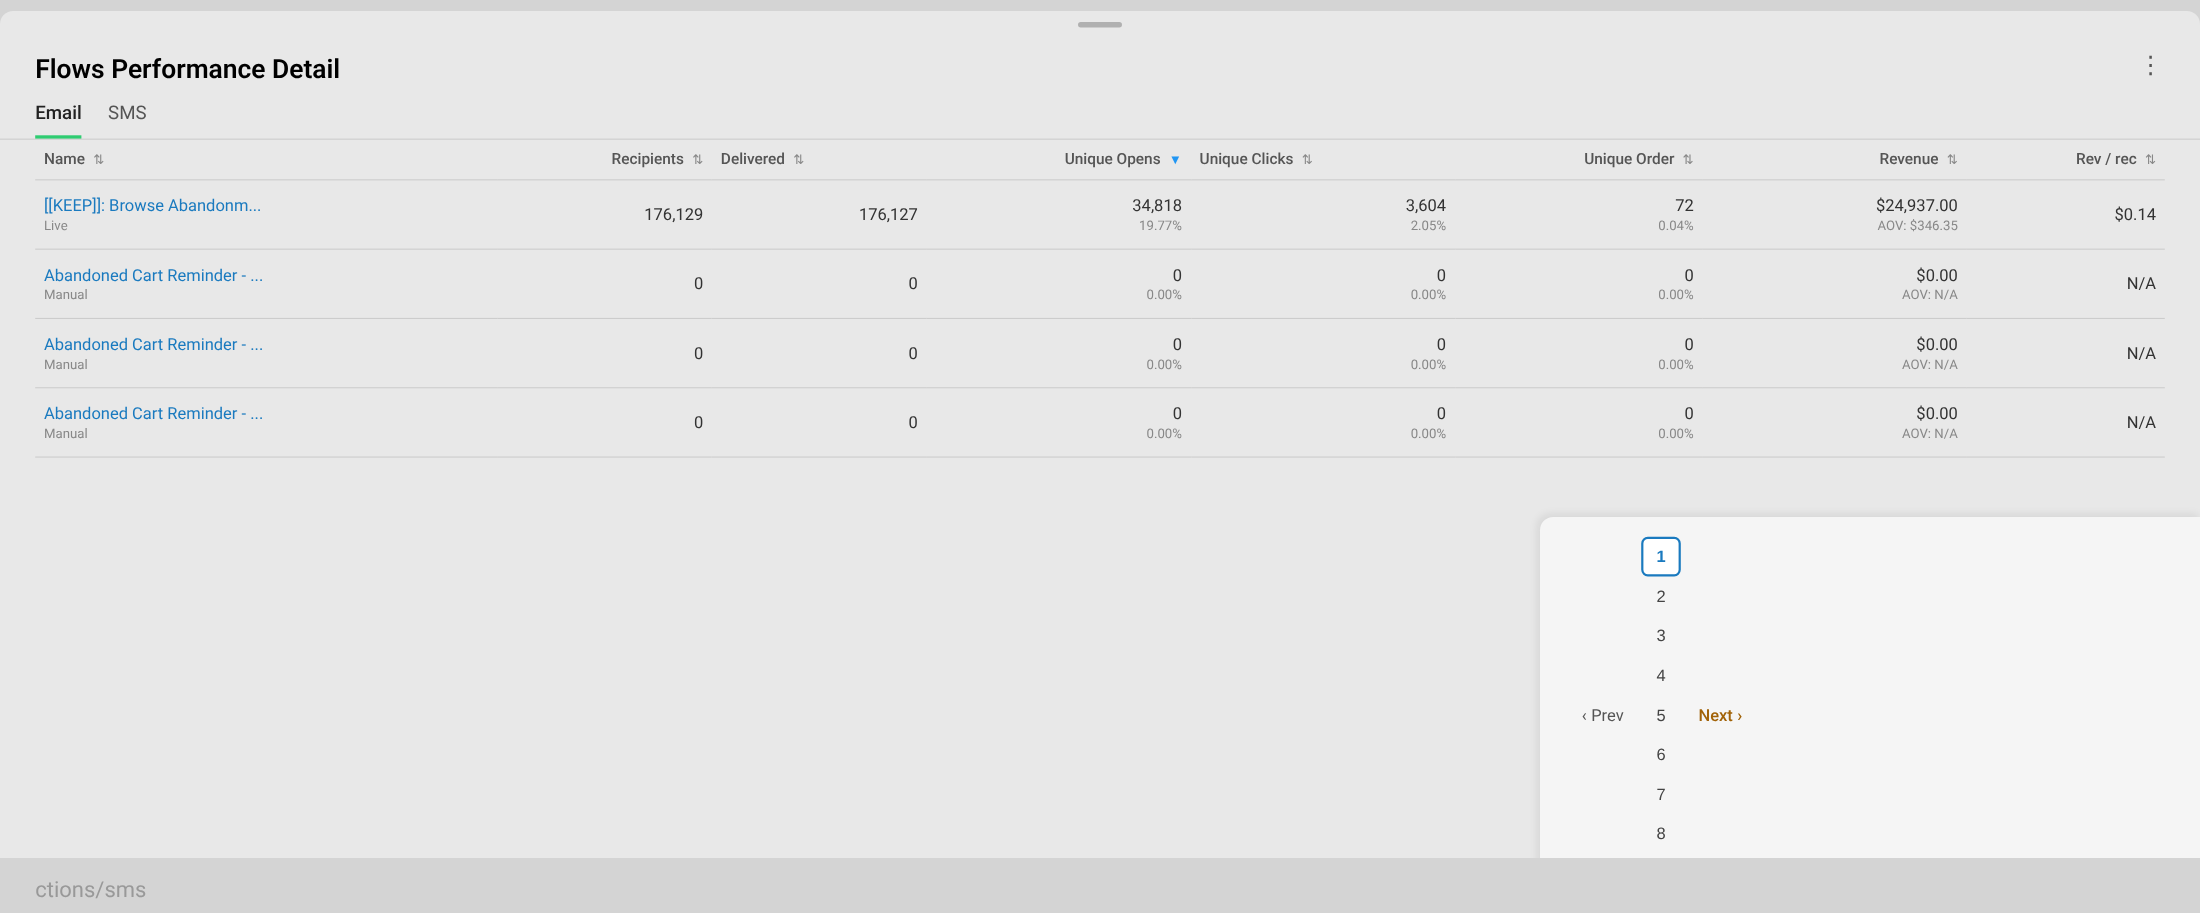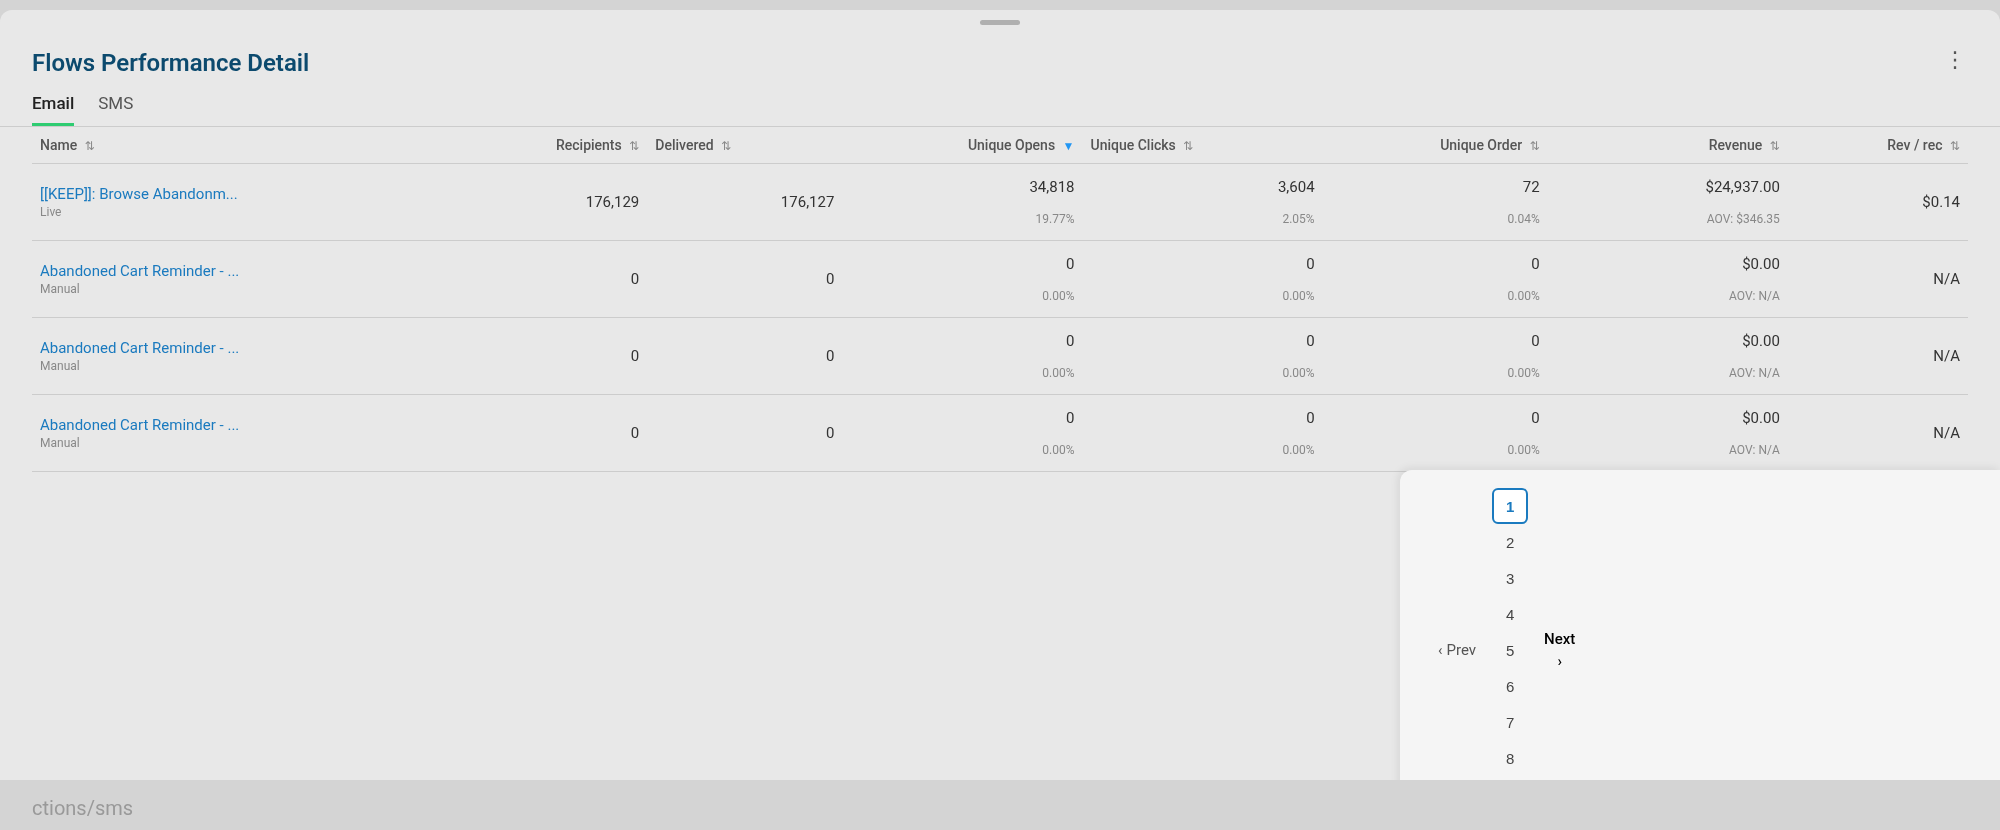--- a/index.html
+++ b/index.html
@@ -35,21 +35,21 @@
     .panel-header {
       display: flex;
       align-items: flex-start;
       justify-content: space-between;
       padding: 24px 32px 0 32px;
     }
 
     .panel-title {
       font-size: 24px;
       font-weight: 600;
-      color: #0c4a6e;
+      color: #000000;
     }
 
     .more-icon {
       font-size: 22px;
       color: #555;
       cursor: pointer;
       letter-spacing: 2px;
       line-height: 1;
     }
 
@@ -152,21 +152,21 @@
 
     .num-primary {
       font-size: 15px;
       color: #333;
       font-weight: 400;
     }
 
     .num-secondary {
       font-size: 12px;
       color: #888;
-      margin-top: 16px;
+      margin-top: 2px;
     }
 
     .revenue-cell .num-primary {
       color: #333;
     }
 
     .rev-rec {
       font-size: 15px;
       color: #333;
       text-align: right;
@@ -221,23 +221,22 @@
     }
 
     .page-btn.active {
       border: 2px solid #1a7abf;
       color: #1a7abf;
       font-weight: 600;
       background: #fff;
     }
 
     .page-next {
-      color: #000000;
+      color: #a16207;
       font-weight: 500;
-      flex-direction: column;
     }
 
     .bottom-bar {
       position: absolute;
       bottom: 0;
       left: 0;
       width: 100%;
       height: 50px;
       background: #d4d4d4;
     }

